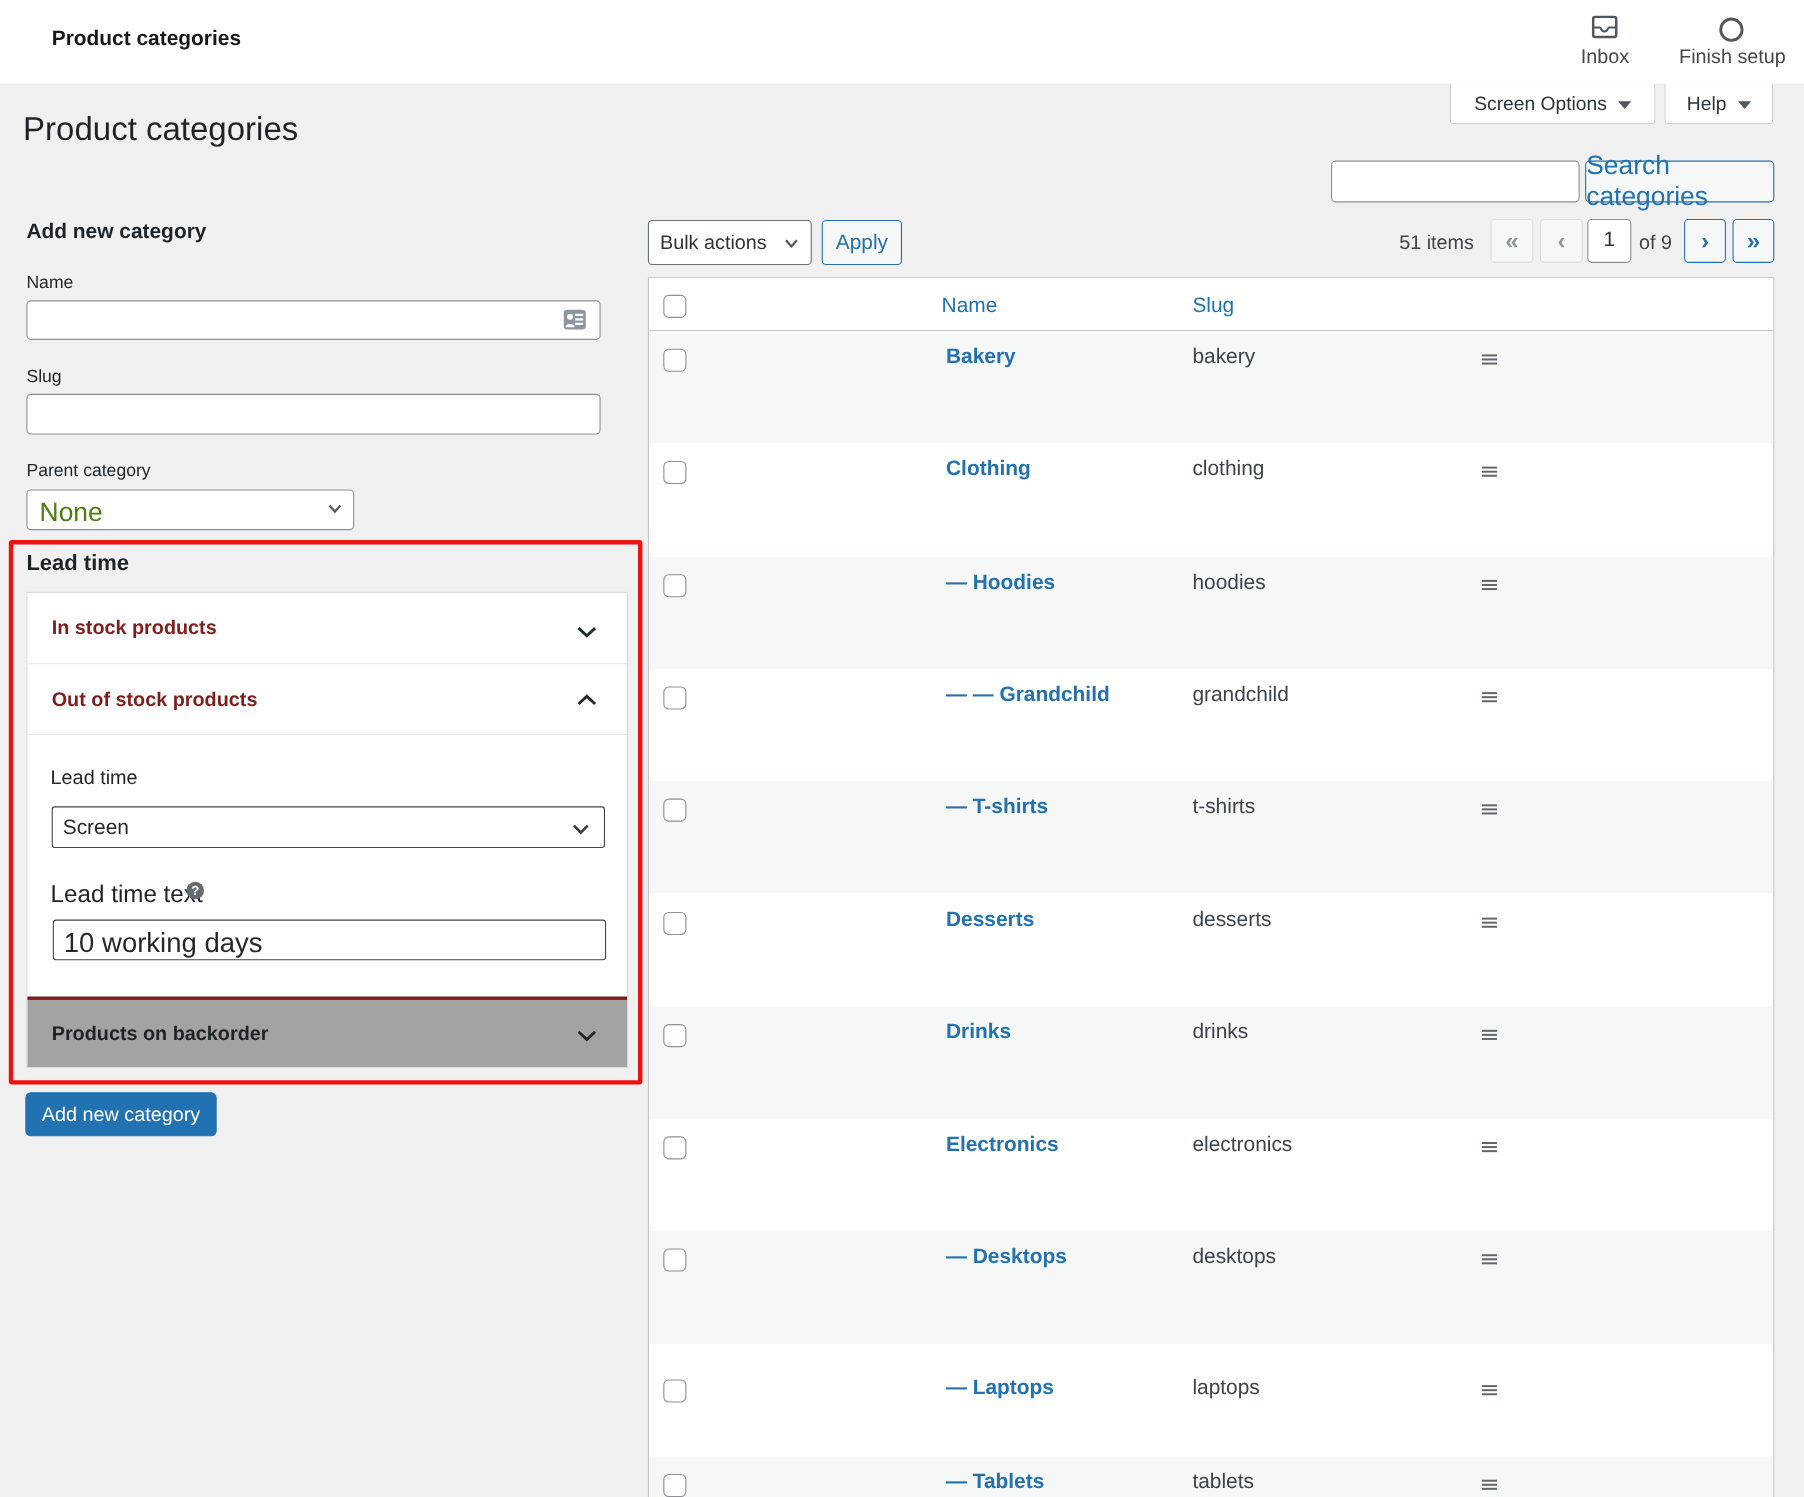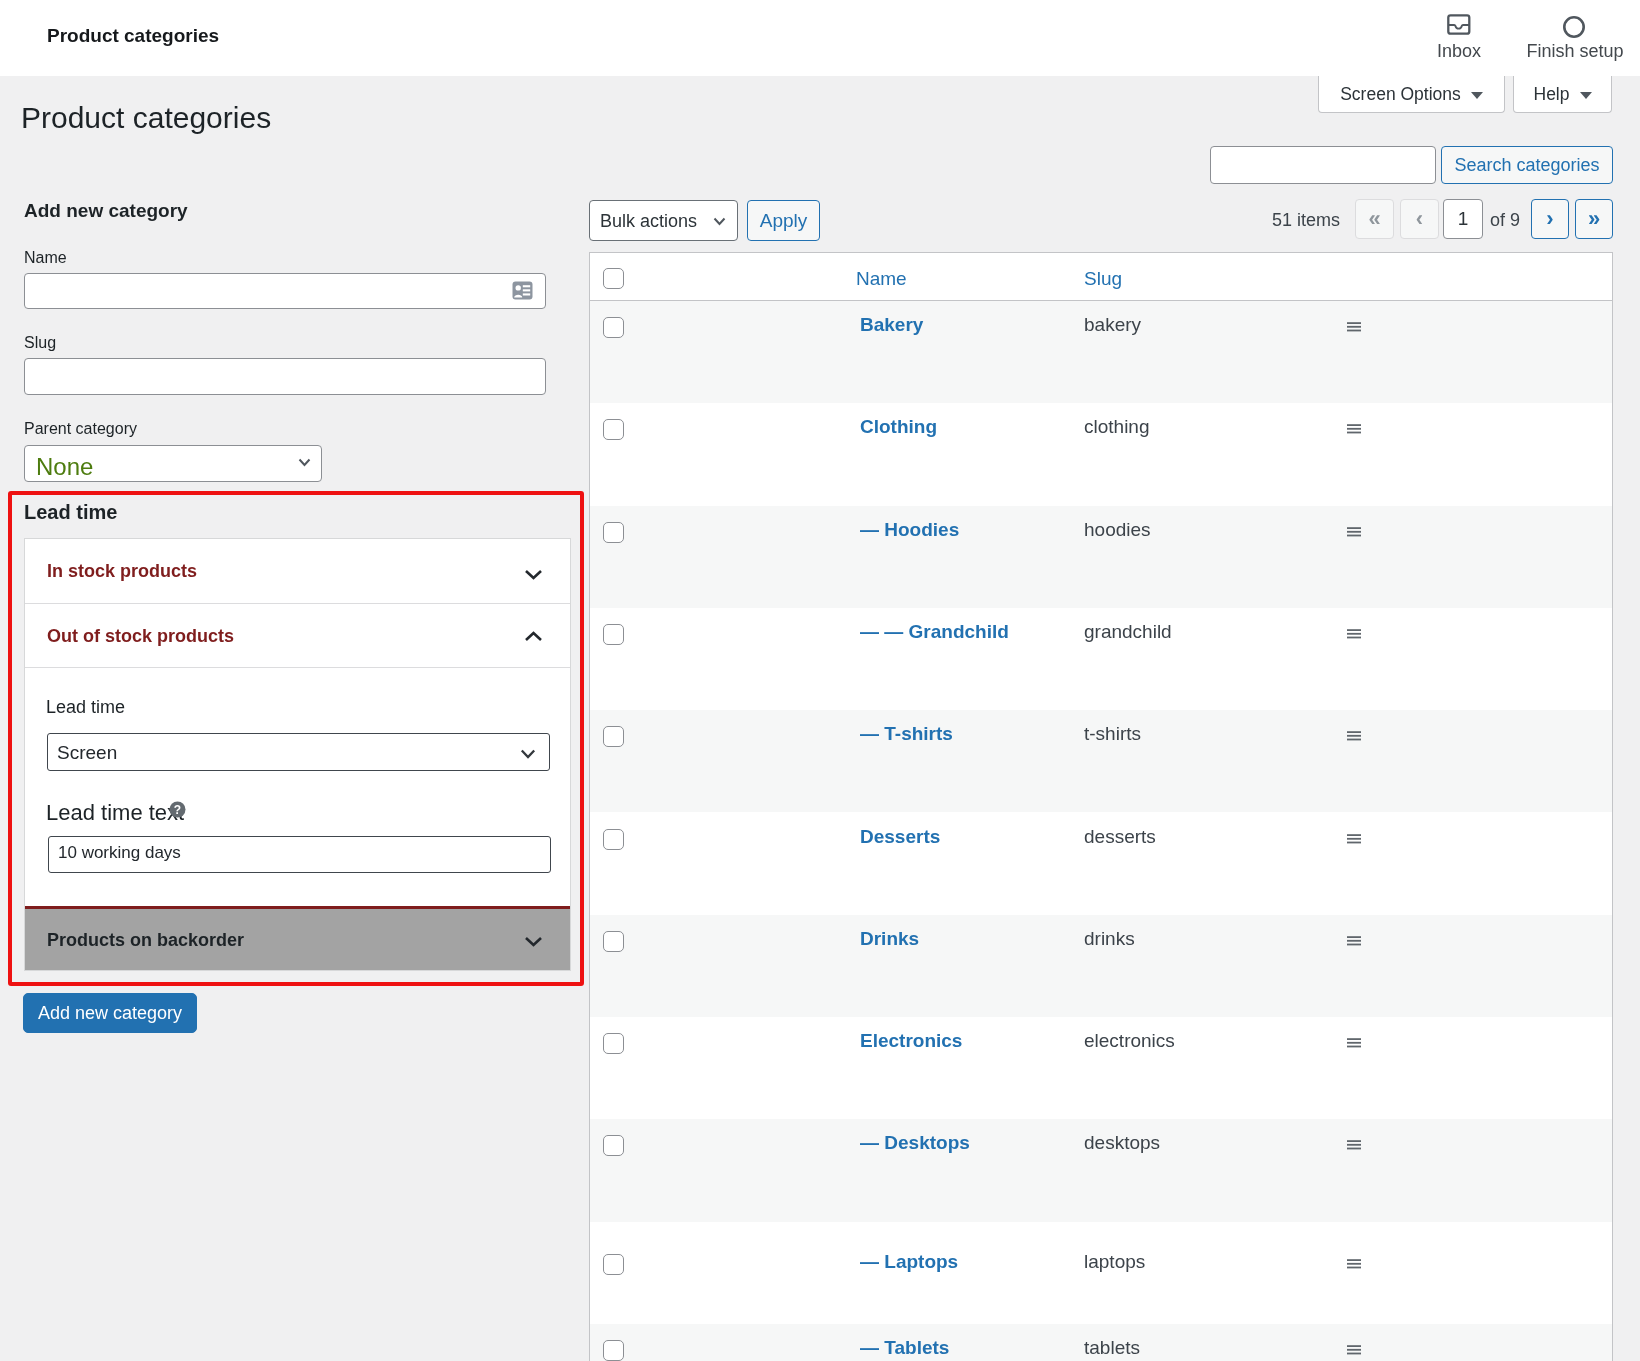--- a/index.html
+++ b/index.html
@@ -78,21 +78,21 @@
     </svg>
     <div class="act-label" style="left:1524px; width:102px;">Finish setup</div>
   </div>
 
   <div class="tab" style="left:1318px; width:187px;">Screen Options<span class="tri"></span></div>
   <div class="tab" style="left:1513px; width:99px;">Help<span class="tri"></span></div>
 
   <h1 class="pagetitle">Product categories</h1>
 
   <div class="tin" style="left:1210px; top:146px; width:226px; height:38px;"></div>
-  <div class="btn-sec" style="left:1441px; top:146px; width:172px; height:38px; font-size:18px;">Search categories</div>
+  <div class="btn-sec" style="left:1441px; top:146px; width:172px; height:38px; font-size:24px;">Search categories</div>
 
   <div class="h2bold" style="left:24px; top:200px; font-size:19px;">Add new category</div>
 
   <div class="label16" style="left:24px; top:249px;">Name</div>
   <div class="tin" style="left:24px; top:273px; width:522px; height:36px;"></div>
   <svg class="abs" style="left:512px; top:281px;" width="21" height="19" viewBox="0 0 21 19">
     <rect x="0.5" y="0.5" width="20" height="18" rx="3" fill="#8d95a0"></rect>
     <circle cx="6.2" cy="6.9" r="2.7" fill="#fff"></circle>
     <path d="M2.2 16.2 c0 -3.4 8 -3.4 8 0 v0.4 h-8 z" fill="#fff"></path>
     <rect x="10.8" y="4.2" width="7.4" height="2.1" fill="#fff"></rect>
@@ -135,21 +135,21 @@
       <div class="abs" style="left:32px; top:73.5px; font-size:19px; color:#23282d;">Screen</div>
       <svg class="chev" style="left:494.5px; top:81px;" width="16" height="10" viewBox="0 0 16 10">
         <path d="M1.8 1.5 L8 8 L14.2 1.5" fill="none" stroke="#33383d" stroke-width="2.3"></path>
       </svg>
       <div class="abs" style="left:21px; top:132px; font-size:22px; color:#1d2327;">Lead time text</div>
       <svg class="abs" style="left:144px; top:133px;" width="17" height="17" viewBox="0 0 17 17">
         <circle cx="8.5" cy="8.5" r="8" fill="#636a70"></circle>
         <text x="8.5" y="12.6" text-anchor="middle" font-size="12" font-weight="bold" fill="#fff" font-family="Liberation Sans, sans-serif">?</text>
       </svg>
       <div class="abs" style="left:23px; top:167.5px; width:503px; height:37px; background:#fff; border:1.5px solid #40464d; border-radius:3px;"></div>
-      <div class="abs" style="left:33px; top:174.5px; font-size:17px; color:#23282d;">10 working days</div>
+      <div class="abs" style="left:33px; top:174.5px; font-size:25px; color:#23282d;">10 working days</div>
     </div>
     <div class="acc-foot">
       <div class="t">Products on backorder</div>
       <svg class="chev" style="left:499px; top:27px;" width="19" height="11" viewBox="0 0 19 11">
         <path d="M2 2 L9.5 9 L17 2" fill="none" stroke="#23282d" stroke-width="2.6"></path>
       </svg>
     </div>
   </div>
 
   <div class="btn-pri" style="left:23px; top:993px; width:174px; height:40px; font-size:18px; border-radius:5px;">Add new category</div>

